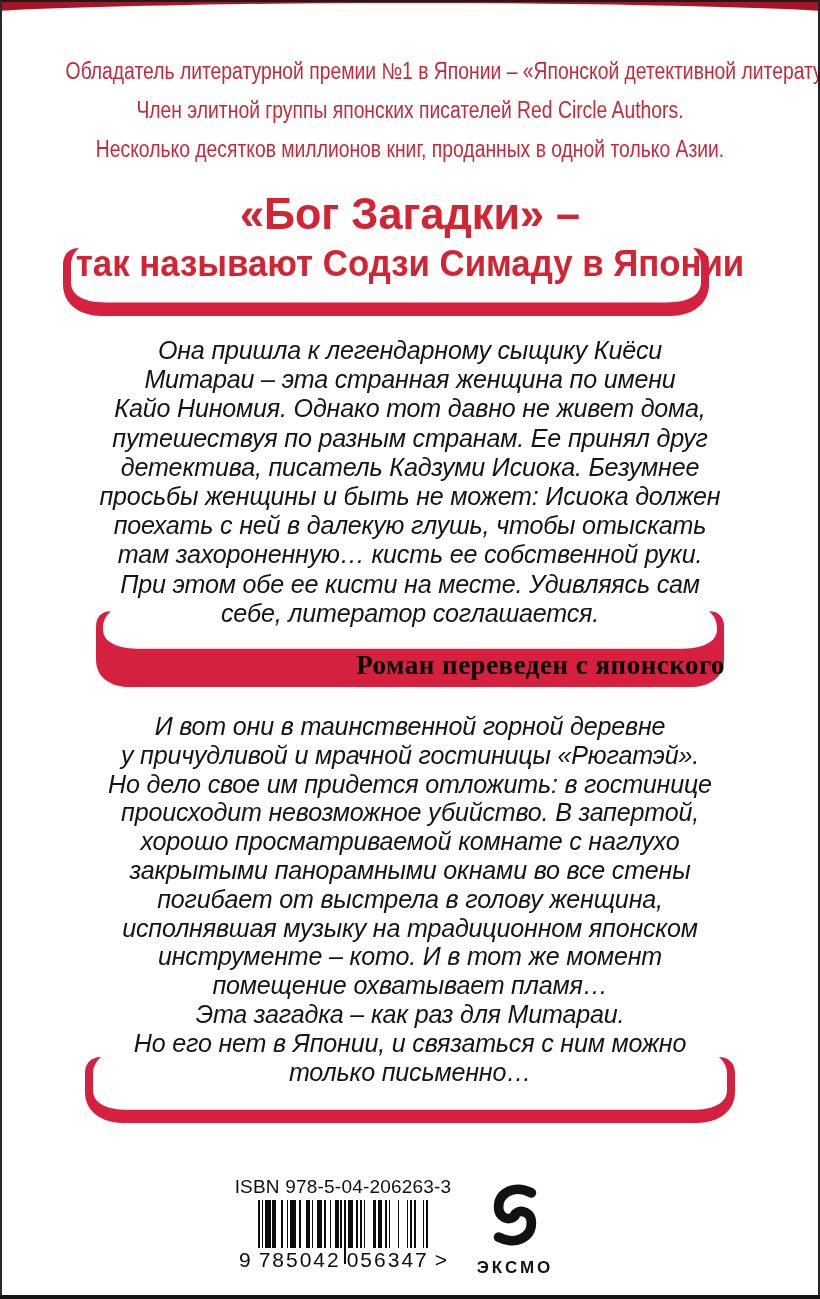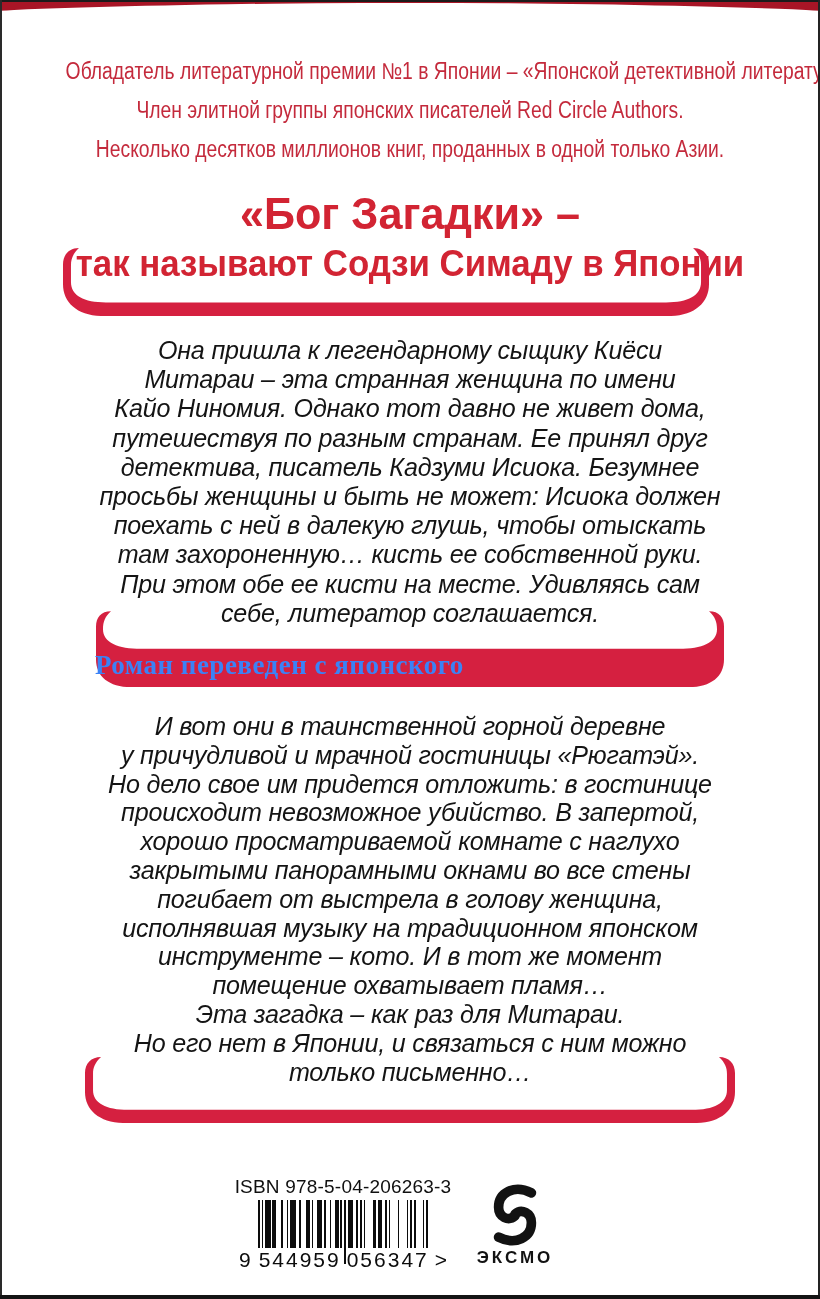--- a/index.html
+++ b/index.html
@@ -38,41 +38,41 @@
     color:#141414; font-size:26px; line-height:29.2px; letter-spacing:-0.2px;font-style:italic;
   }
   .synopsis .line{transform:scaleX(.965); transform-origin:50% 50%; white-space:nowrap;}
   .syn1{top:336px;}
   .syn2{top:712px; line-height:28.8px;}
 
   .ribbon{position:absolute; left:95px; top:606px; width:630px; height:82px;}
   .ribbon svg{position:absolute;inset:0;width:100%;height:100%;}
   .ribbon path{fill:#d52040;}
   .ribbon .ribbon-label{
-    position:absolute; left:0; right:0; top:44px; text-align:left;
+    position:absolute; left:0; right:0; top:44px; text-align:right;
     font-family:"Liberation Serif", serif; font-weight:bold;
-    color:#3b82f6; font-size:27px; letter-spacing:.5px; white-space:nowrap;
+    color:#000000; font-size:27px; letter-spacing:.5px; white-space:nowrap;
   }
 
   .footer{position:absolute; left:0; top:1170px; width:820px; height:120px;}
   .isbn-label{position:absolute; left:233px; top:6px; width:220px; text-align:center;
     color:#101010; font-size:19px; letter-spacing:.2px; white-space:nowrap;}
   .bars{position:absolute; left:258px; top:30px; height:66px; width:170px;}
   .bars .m{position:absolute; top:0; background:#0c0c0c;}
   .bar-digits{
     position:absolute; left:238px; top:78px; width:212px;
     display:flex; align-items:baseline; justify-content:space-between;
     color:#0c0c0c; font-size:21px; letter-spacing:2px; white-space:nowrap; background:transparent;
   }
   .bar-digits span{background:#ffffff; padding:0 1px;}
 
   .eksmo{position:absolute; left:455px; top:14px; width:120px; text-align:center;}
   .eksmo .swirl{width:54px;height:62px;margin:0 auto;display:block;}
   .eksmo .swirl path{fill:none;stroke:#121212;stroke-width:10;stroke-linecap:round;}
-  .eksmo .pub{margin-top:2px;color:#121212;font-weight:bold;font-size:17px;letter-spacing:3px;}
+  .eksmo .pub{margin-top:12px;color:#121212;font-weight:bold;font-size:17px;letter-spacing:3px;}
 </style>
 </head>
 <body>
 
 <div id="cover">
 
   <div class="top-red">
       <div class="bow"></div>
     </div>
   <div class="edge-top"></div>
@@ -166,21 +166,21 @@
         <div class="m" style="left: 130.67px; width: 1.79px; height: 54px;"></div>
         <div class="m" style="left: 139.62px; width: 1.79px; height: 54px;"></div>
         <div class="m" style="left: 148.57px; width: 1.79px; height: 54px;"></div>
         <div class="m" style="left: 152.15px; width: 1.79px; height: 54px;"></div>
         <div class="m" style="left: 155.73px; width: 1.79px; height: 54px;"></div>
         <div class="m" style="left: 164.68px; width: 1.79px; height: 64px;"></div>
         <div class="m" style="left: 168.26px; width: 1.79px; height: 64px;"></div>
       </div>
     <div class="bar-digits">
       <span>9</span>
-      <span>544959</span>
+      <span>785042</span>
       <span>056347</span>
       <span>&gt;</span>
     </div>
     <div class="eksmo">
       <svg class="swirl" viewBox="0 0 56 64" aria-hidden="true">
         <path d="M45 9 C27 0 11 9 11 24 C11 34 21 39 28 33"></path>
         <path d="M11 55 C29 64 45 55 45 40 C45 30 35 25 28 31"></path>
       </svg>
       <div class="pub">ЭКСМО</div>
     </div>

